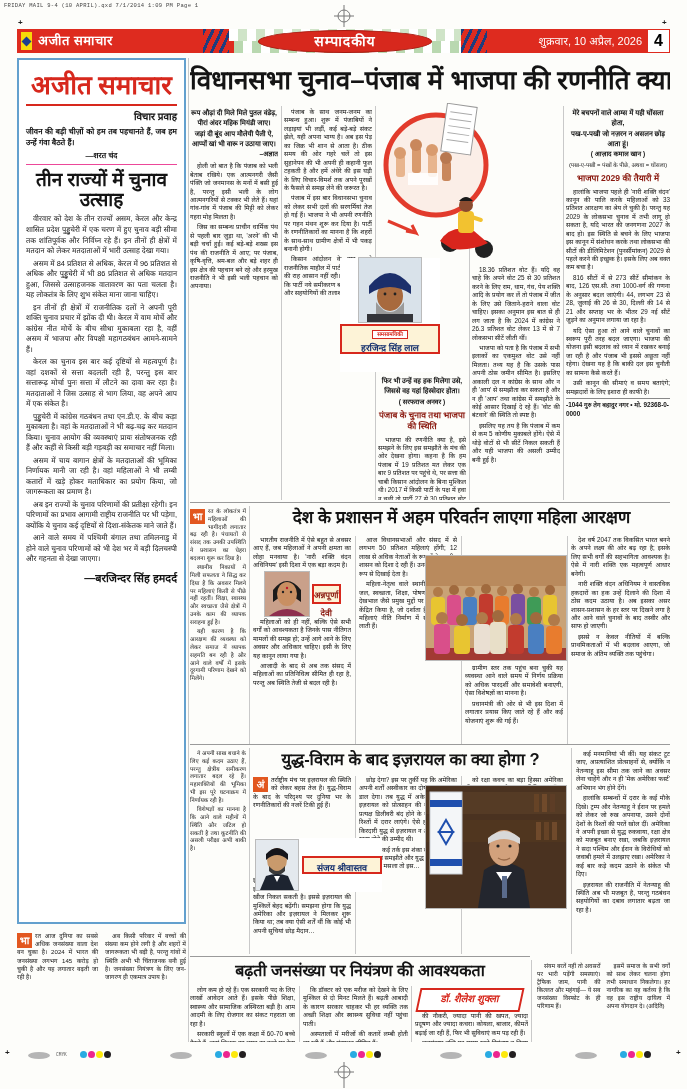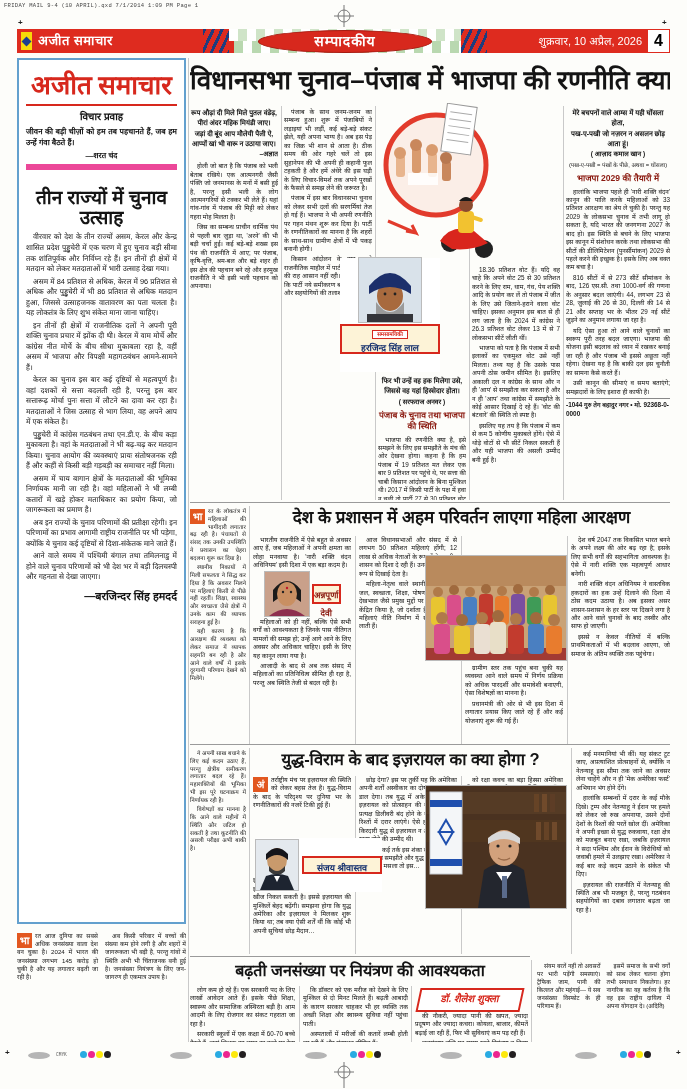--- a/index.html
+++ b/index.html
@@ -24,25 +24,25 @@
     background:#d7281d;border:1px solid #a61a10;color:#fff;font-weight:bold;font-size:14px;
     text-align:center;line-height:21px;letter-spacing:1px}
   .datetxt{position:absolute;right:28px;top:0;height:24px;line-height:24px;color:#fff;font-weight:normal;font-size:11px}
   .pagebox{position:absolute;right:1px;top:1px;width:21px;height:22px;background:#fff;color:#000;
     font-weight:bold;font-size:16px;text-align:center;line-height:22px}
   
   .bluebox{position:absolute;left:17px;top:58px;width:169px;height:866px;border:2px solid #63a0ce;
     box-sizing:border-box;padding:4px 7px;overflow:hidden;background:#fff}
   .sb-brand{color:#d7281d;font-family:"Liberation Serif",serif;font-weight:bold;font-size:26px;
     text-align:center;border-bottom:2px solid #d7281d;padding-bottom:2px;margin:2px 0 3px}
-  .sb-sec{font-weight:bold;font-size:10px;text-align:center;margin-bottom:3px}
+  .sb-sec{font-weight:bold;font-size:10px;text-align:right;margin-bottom:3px}
   .sb-quote{font-size:7.8px;font-weight:bold;line-height:1.45}
   .sb-qattr{font-size:7.8px;font-weight:bold;text-align:center;margin:1px 0 4px}
   .sb-head{font-size:19px;font-weight:900;text-align:center;line-height:1.05;margin:4px 0 5px;
-    border-top:6px solid #ec4899;padding-top:18px}
+    border-top:1px solid #ec4899;padding-top:5px}
   .sb-body{font-size:7.4px;line-height:1.42}
   .sb-sign{font-size:11px;font-weight:bold;text-align:right;margin-top:5px}
   
   .lead-head{position:absolute;left:190px;top:59px;width:480px;height:44px;font-size:26px;
     font-weight:900;text-align:center;line-height:42px;white-space:nowrap;overflow:hidden}
   .col{position:absolute;overflow:hidden;font-size:6.3px;line-height:1.34}
   .couplet{font-weight:bold;text-align:center;font-size:6.9px;line-height:1.5;text-indent:0}
   .cattr{font-weight:bold;text-align:right;font-size:6.6px;margin:1px 0 3px}
   .subhead-red{color:#8b1a10;font-weight:bold;font-size:8.6px;text-align:center;margin:3px 0}
   .dc{float:left;width:15px;height:15px;background:#e2571f;color:#fff;font-weight:bold;font-size:10px;

